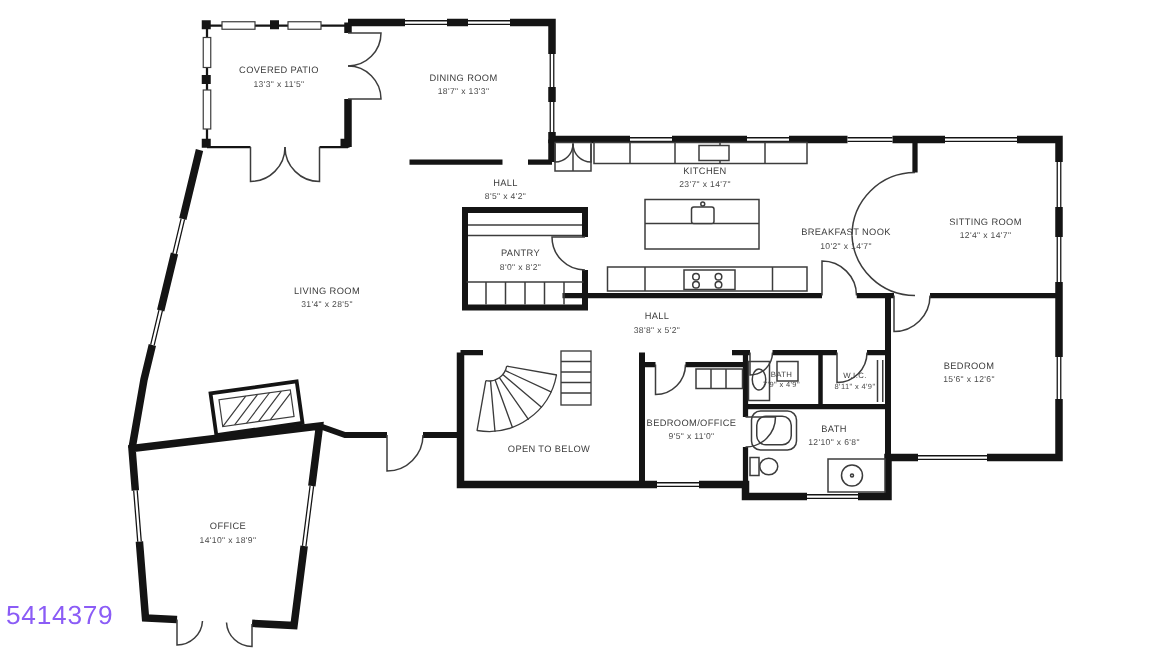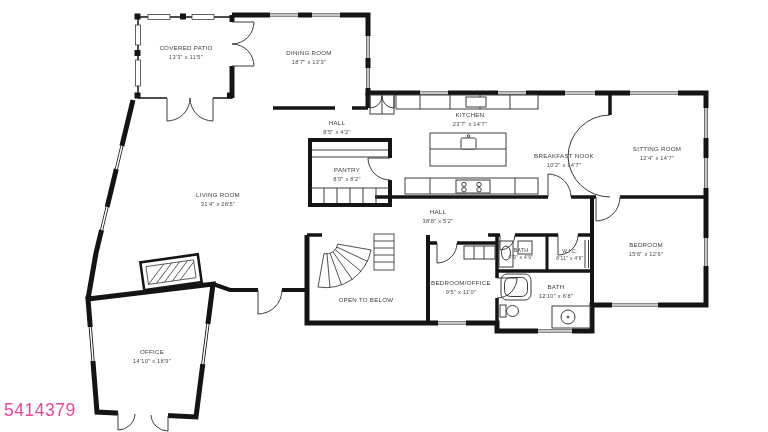--- a/index.html
+++ b/index.html
@@ -6,21 +6,21 @@
   .stage{position:relative;width:768px;height:432px;background:#fff;overflow:hidden;
          font-family:"Liberation Sans",sans-serif;}
   .plan-svg{position:absolute;left:0;top:0;}
   .room-label{position:absolute;transform:translate(-50%,-50%);text-align:center;
               color:#3d3d3d;font-size:6.2px;letter-spacing:.25px;line-height:1.55;
               white-space:nowrap;}
   .room-label .rname,.room-label .dims{display:block;}
   .room-label .dims{font-size:5.7px;color:#4a4a4a;}
   .room-label.small{font-size:5.2px;}
   .room-label.small .dims{font-size:5px;}
-  .mls{position:absolute;left:4px;top:400px;font-size:17.5px;color:#ec4899;letter-spacing:.5px;}
+  .mls{position:absolute;left:4px;top:400px;font-size:17.5px;color:#8b5cf6;letter-spacing:.5px;}
   
   .lbl-covered-patio{left:186px;top:52px}
   .lbl-dining-room{left:309px;top:57px}
   .lbl-hall-upper{left:337px;top:127px}
   .lbl-kitchen{left:470px;top:119px}
   .lbl-pantry{left:347px;top:174px}
   .lbl-breakfast-nook{left:564px;top:160px}
   .lbl-sitting-room{left:657px;top:153px}
   .lbl-living-room{left:218px;top:199px}
   .lbl-hall-main{left:438px;top:216px}

